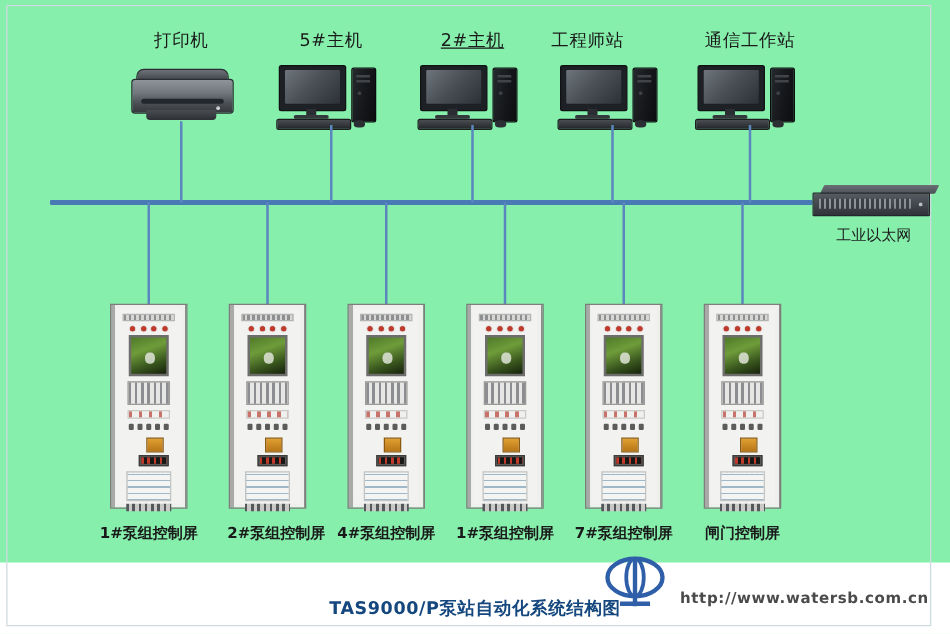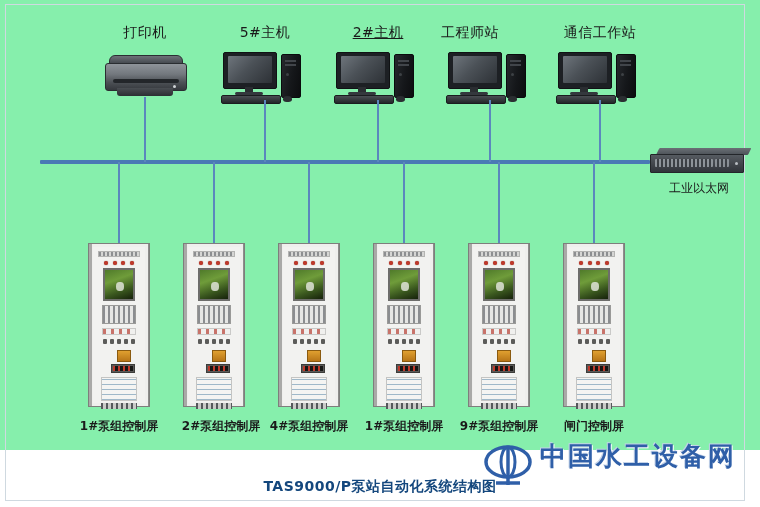--- a/index.html
+++ b/index.html
@@ -383,21 +383,21 @@
             <span class="mini-btn"></span>
           </div>
           <div class="cab-meter"></div>
           <div class="cab-disp">
             <div class="disp-num"></div>
           </div>
           <div class="cab-term"></div>
           <div class="cab-foot"></div>
         </div>
       </div>
-      <div class="cab-label" style="left: 499px;">9#泵组控制屏</div>
+      <div class="cab-label" style="left: 499px;">7#泵组控制屏</div>
       <div class="cab" style="left: 594px;">
         <div class="cab-inner">
           <div class="cab-hdr"></div>
           <div class="cab-lamps">
             <span class="lamp"></span>
             <span class="lamp"></span>
             <span class="lamp"></span>
             <span class="lamp"></span>
           </div>
           <div class="cab-hmi">
@@ -429,15 +429,15 @@
 
   <div class="wm">
     <div class="wm-logo">
       <svg width="52" height="44" viewBox="0 0 52 44">
         <ellipse cx="26" cy="19" rx="22" ry="15" fill="none" stroke="#2f5fa8" stroke-width="3.5"></ellipse>
         <line x1="26" y1="4" x2="26" y2="42" stroke="#2f5fa8" stroke-width="3.5"></line>
         <ellipse cx="26" cy="19" rx="7" ry="15" fill="none" stroke="#2f5fa8" stroke-width="3"></ellipse>
         <line x1="14" y1="40" x2="38" y2="40" stroke="#2f5fa8" stroke-width="3.5"></line>
       </svg>
     </div>
-    <div class="wm-text">中国水工设备网</div>
+    <div class="wm-url">http://www.watersb.com.cn</div>
   </div>
 </div>
 
 </body></html>

